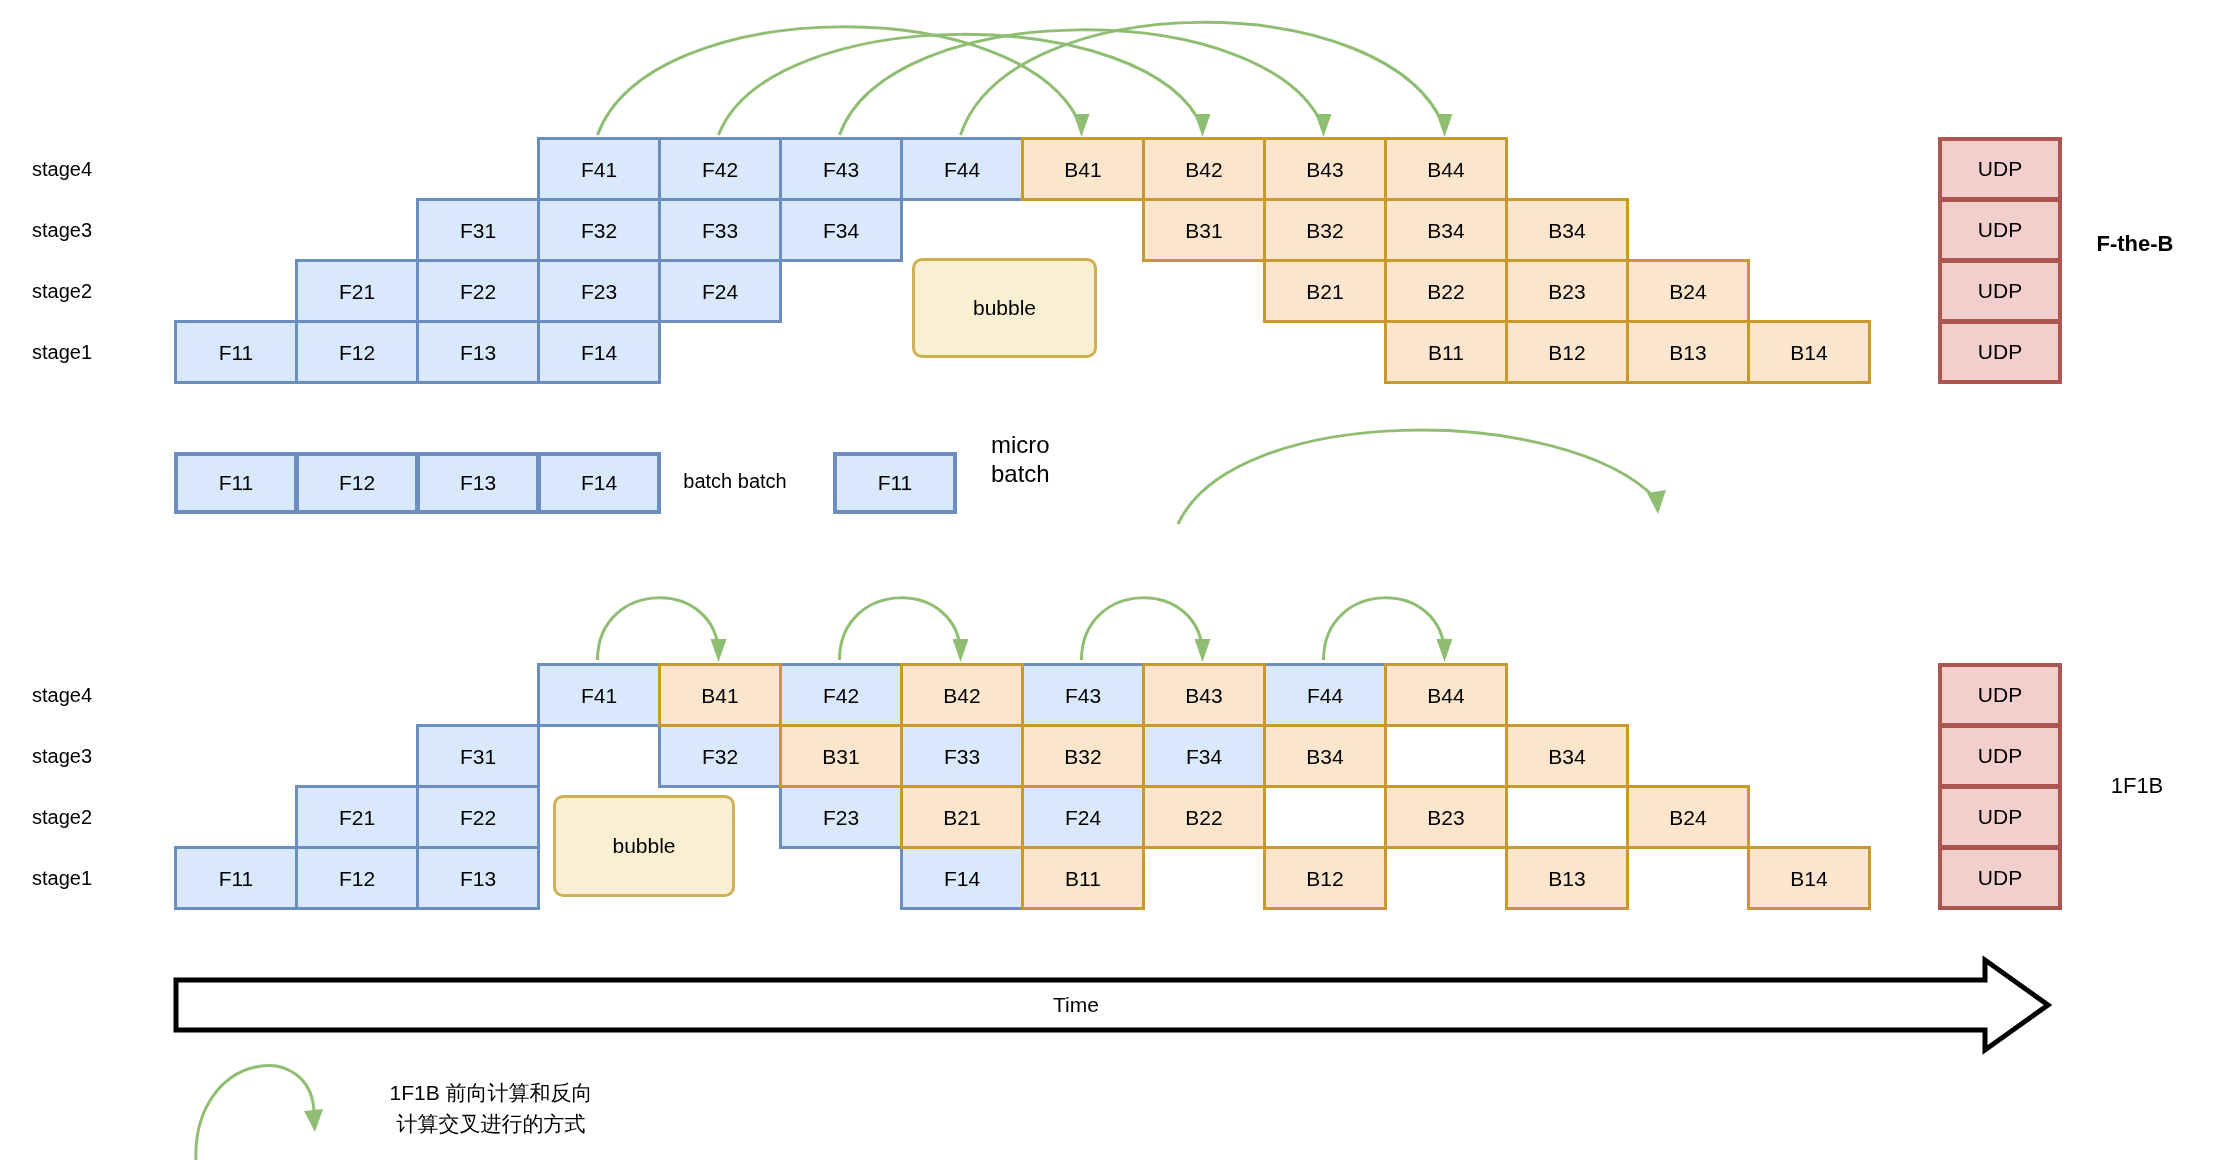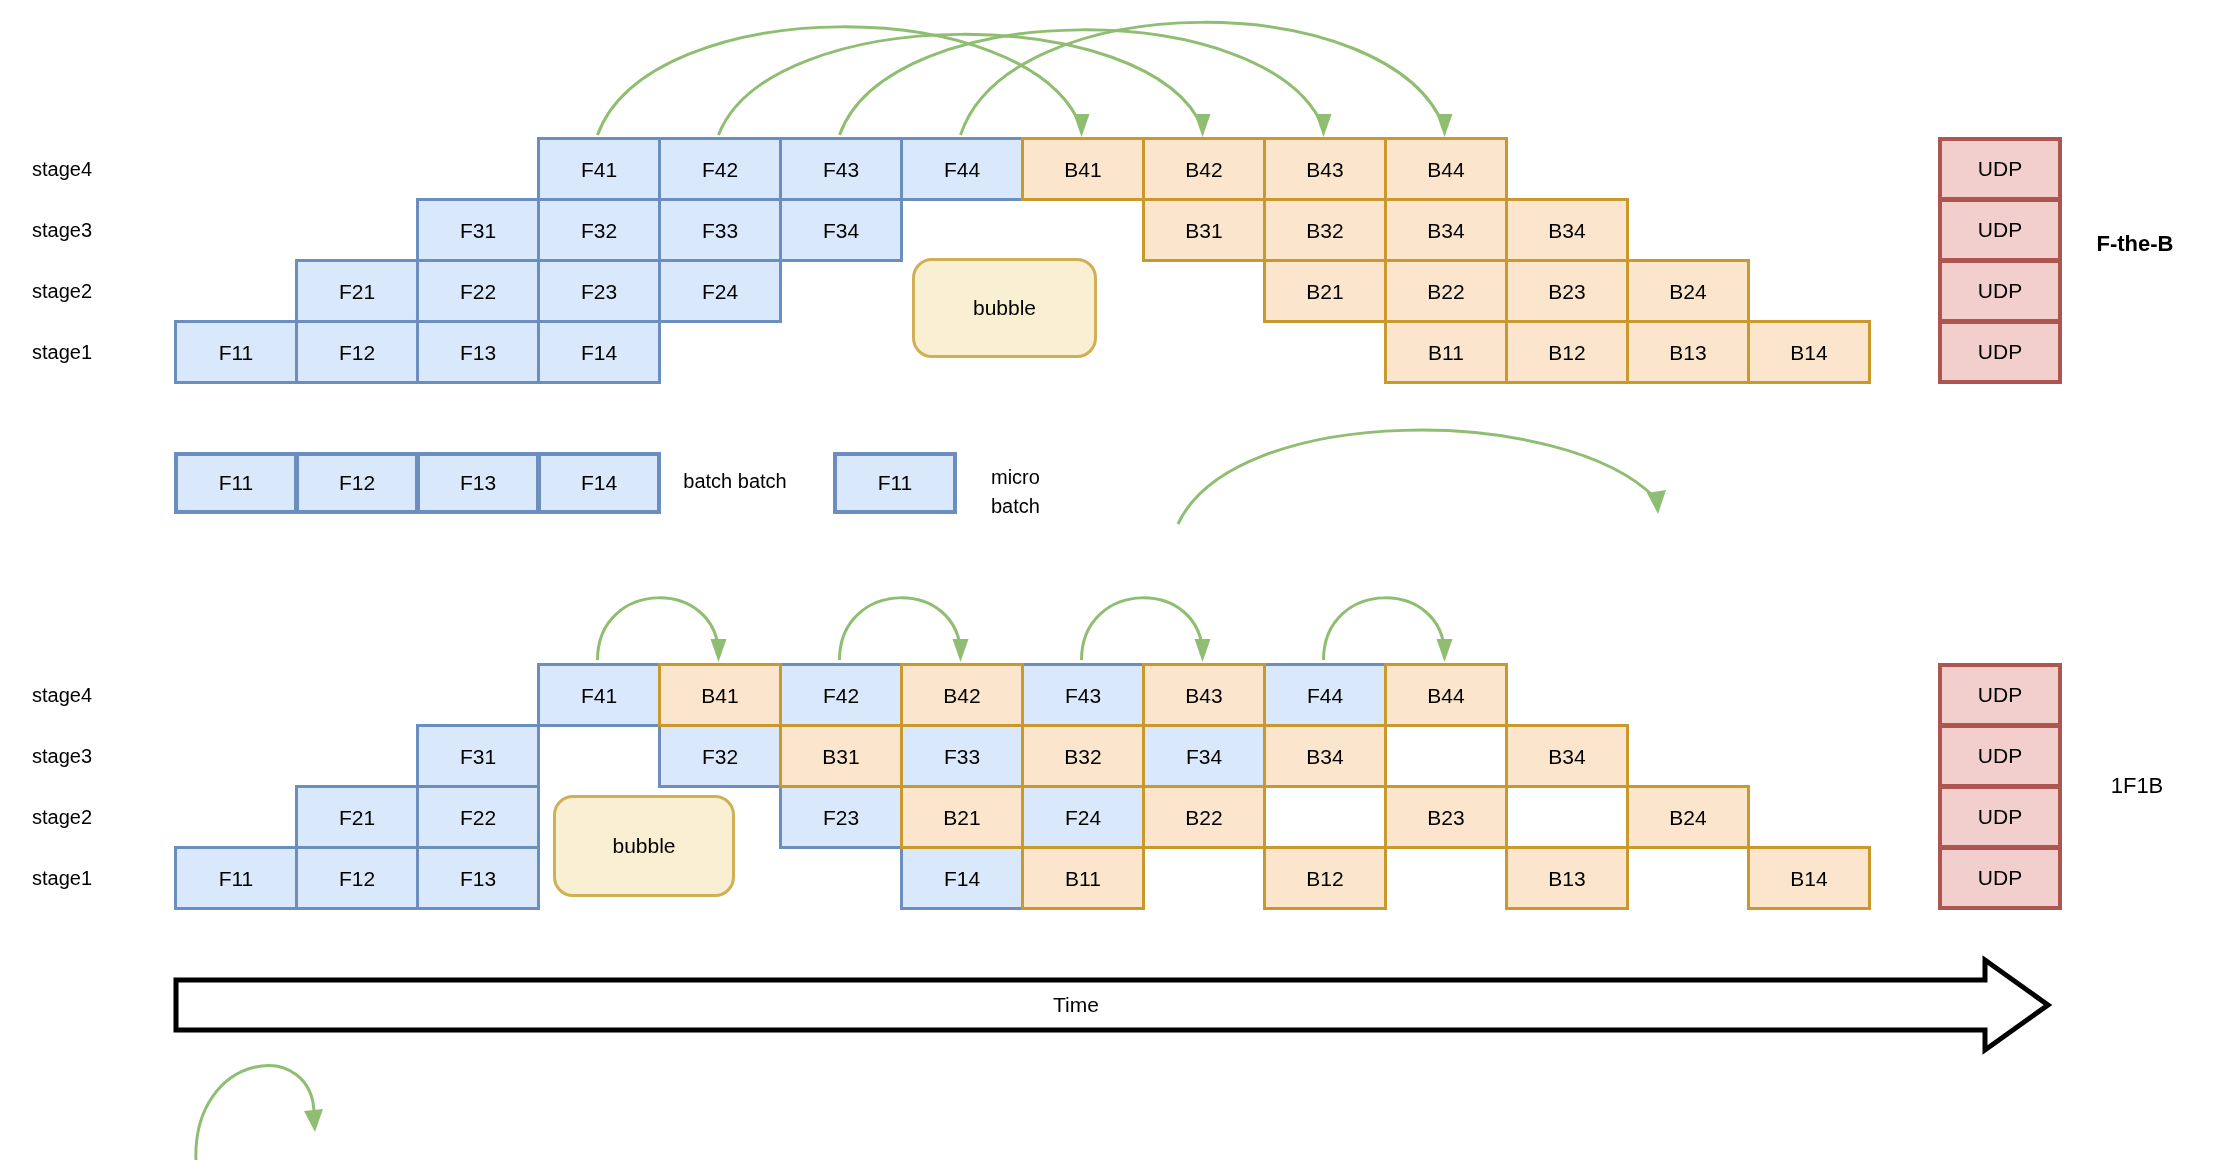--- a/index.html
+++ b/index.html
@@ -17,33 +17,33 @@
   .udp-cell{
     position:absolute;width:124px;height:64px;box-sizing:border-box;
     background:var(--udp-fill);border:4px solid var(--udp-stroke);
     display:flex;align-items:center;justify-content:center;font-size:21px;z-index:3;margin-left:25px;
   }
   .stage-label{
     position:absolute;left:32px;width:110px;height:28px;text-align:left;
     font-size:20px;line-height:28px;z-index:4;
   }
   .bubble{
-    position:absolute;box-sizing:border-box;border-radius:20px;
+    position:absolute;box-sizing:border-box;border-radius:10px;
     background:var(--bubble-fill);border:3px solid var(--bubble-stroke);
     display:flex;align-items:center;justify-content:center;font-size:21px;z-index:5;
   }
   #bubble-top{left:912px;top:258px;width:185px;height:100px;}
   #bubble-bottom{left:553px;top:795px;width:182px;height:102px;}
   .legend-cell{
     position:absolute;width:124px;height:62px;box-sizing:border-box;
     background:var(--f-fill);border:4px solid var(--f-stroke);
     display:flex;align-items:center;justify-content:center;font-size:21px;z-index:1;
   }
   #mini-batch-label{position:absolute;left:660px;top:467px;width:150px;text-align:center;font-size:20px;line-height:28px;}
-  #micro-batch-label{position:absolute;left:991px;top:463px;font-size:20px;line-height:29px;text-align:left;}
+  #micro-batch-label{position:absolute;left:991px;top:430px;font-size:24px;line-height:29px;text-align:left;}
   #annot-fthenb{position:absolute;left:1688px;top:430px;width:284px;text-align:center;font-size:21px;line-height:33px;}
   #annot-1f1b{position:absolute;left:355px;top:1077px;width:272px;text-align:center;font-size:21px;line-height:31px;}
   #label-fthenb{position:absolute;left:2060px;top:231px;width:150px;text-align:center;font-size:22px;font-weight:bold;}
   #label-1f1b{position:absolute;left:2077px;top:773px;width:120px;text-align:center;font-size:22px;}
   #time-label{position:absolute;left:976px;top:993px;width:200px;text-align:center;font-size:21px;z-index:7;}
   #arrow-layer{position:absolute;left:0;top:0;z-index:6;pointer-events:none;}
   .green-arc{fill:none;stroke:var(--green);stroke-width:3;}
   .green-head{fill:var(--green);stroke:none;}
   .time-poly{fill:#ffffff;stroke:#000000;stroke-width:5;stroke-linejoin:miter;}
 </style>
@@ -176,17 +176,21 @@
       <div>batch</div>
     </div>
   <div class="legend-cell" style="left: 174px; top: 452px;">F11</div>
       <div class="legend-cell" style="left: 295px; top: 452px;">F12</div>
       <div class="legend-cell" style="left: 416px; top: 452px;">F13</div>
       <div class="legend-cell" style="left: 537px; top: 452px;">F14</div>
       <div class="legend-cell" style="left: 833px; top: 452px;">F11</div>
     </div>
 
 
+  <div id="annot-1f1b">
+    <div>1F1B 前向计算和反向</div>
+    <div>计算交叉进行的方式</div>
+  </div>
 
   <div id="label-fthenb">F-the-B</div>
   <div id="label-1f1b">1F1B</div>
   <div id="time-label">Time</div>
 </div>
 
 </body></html>

